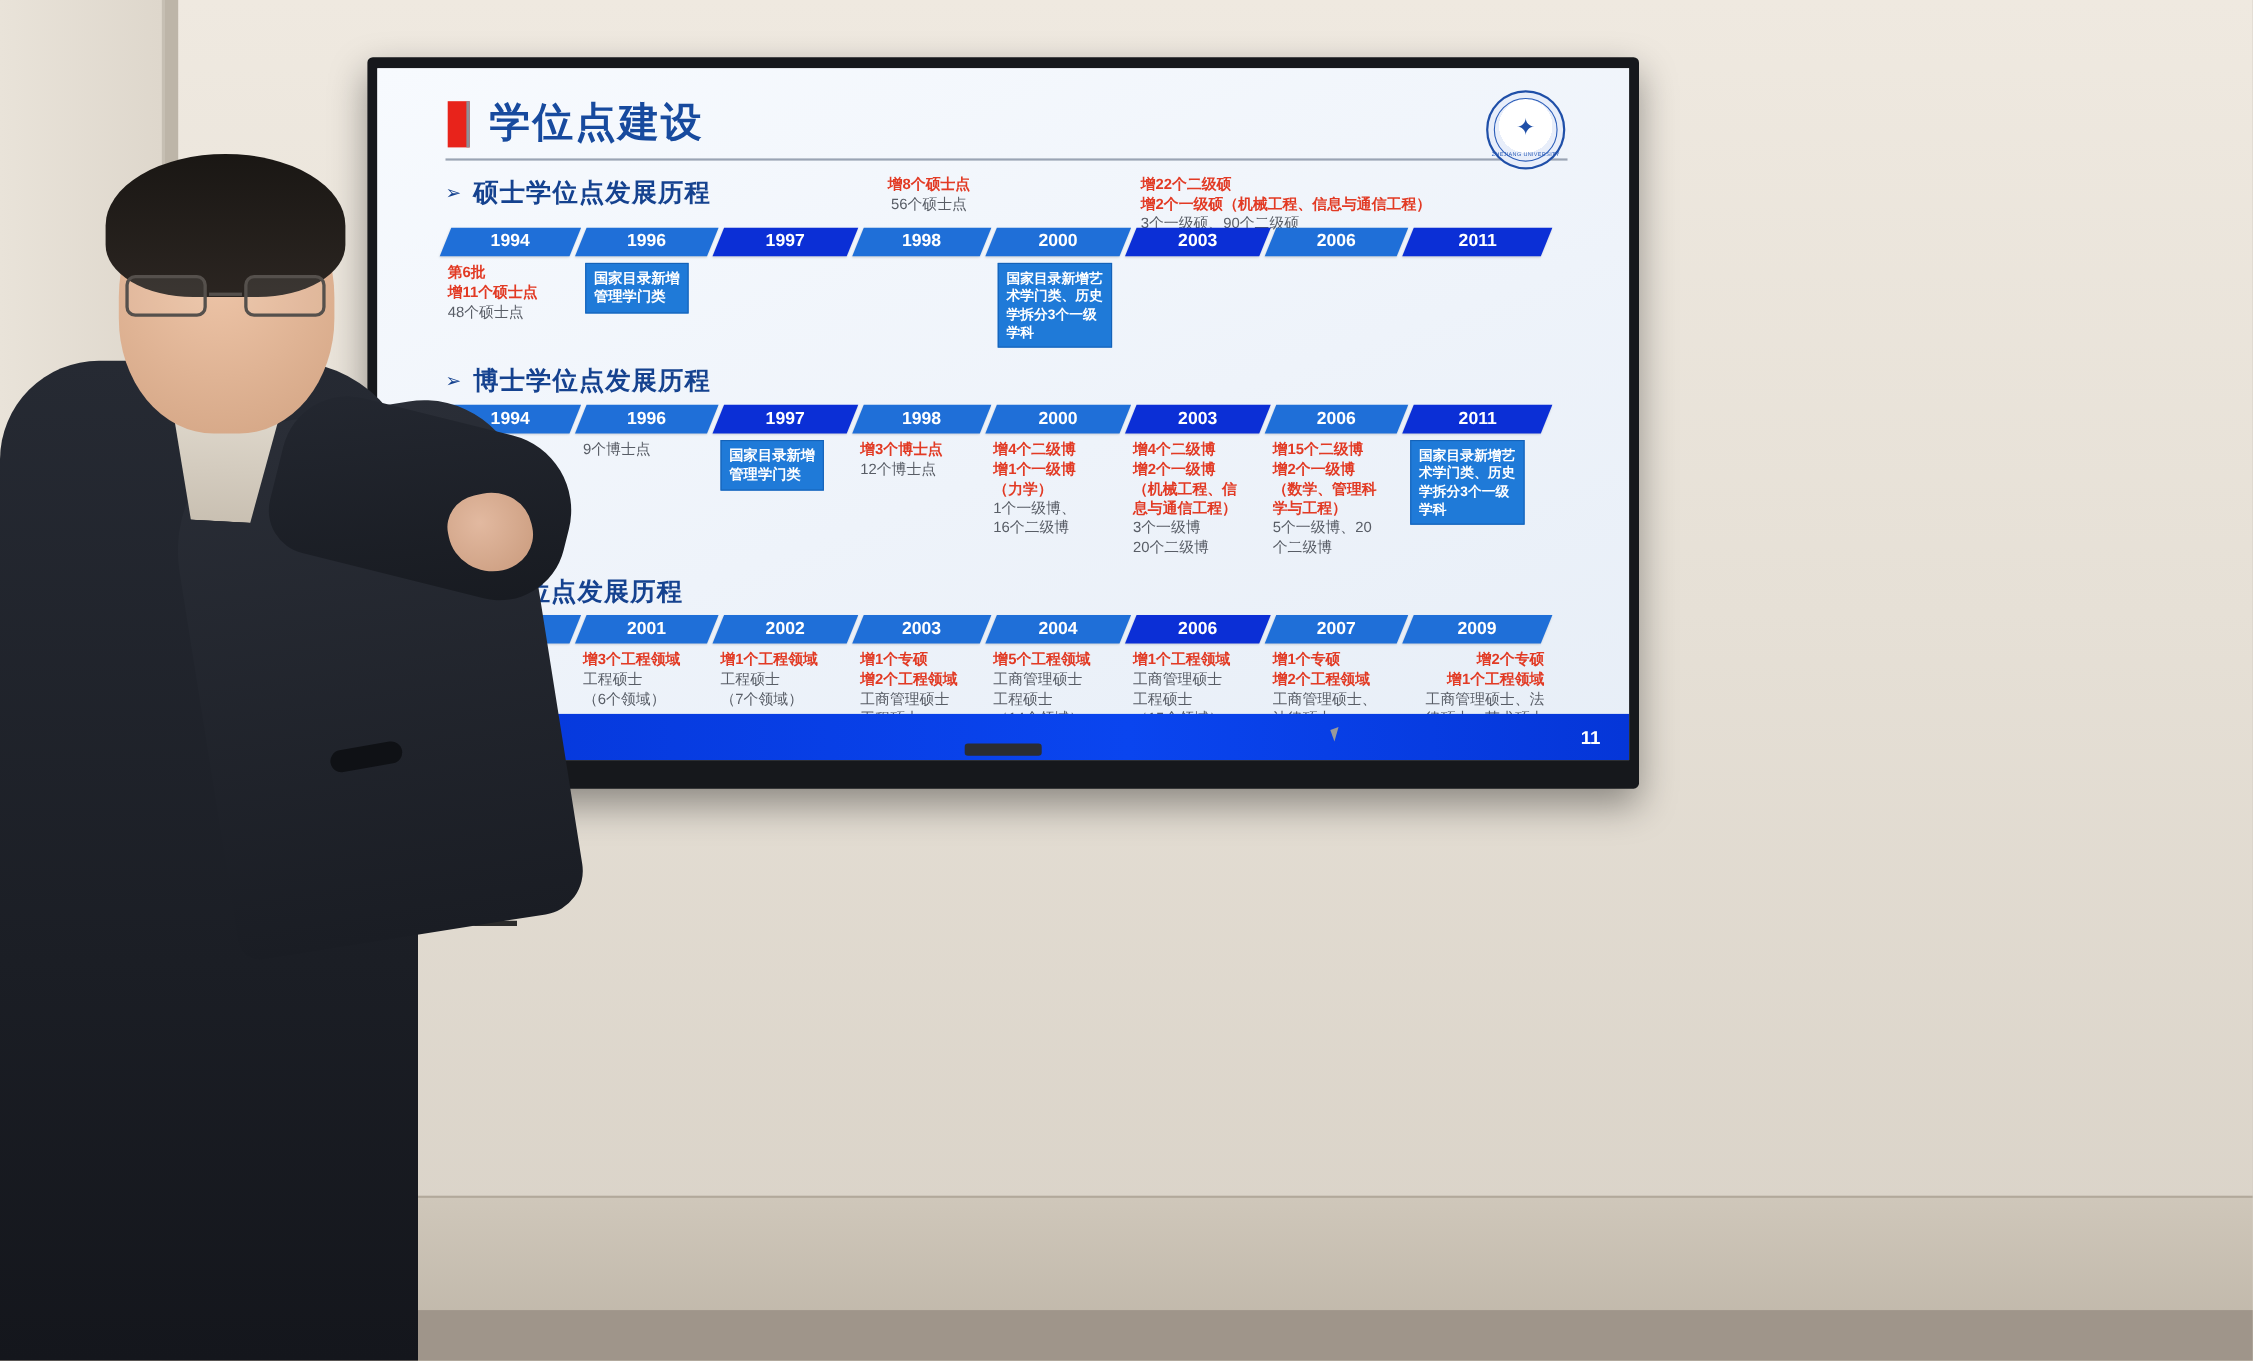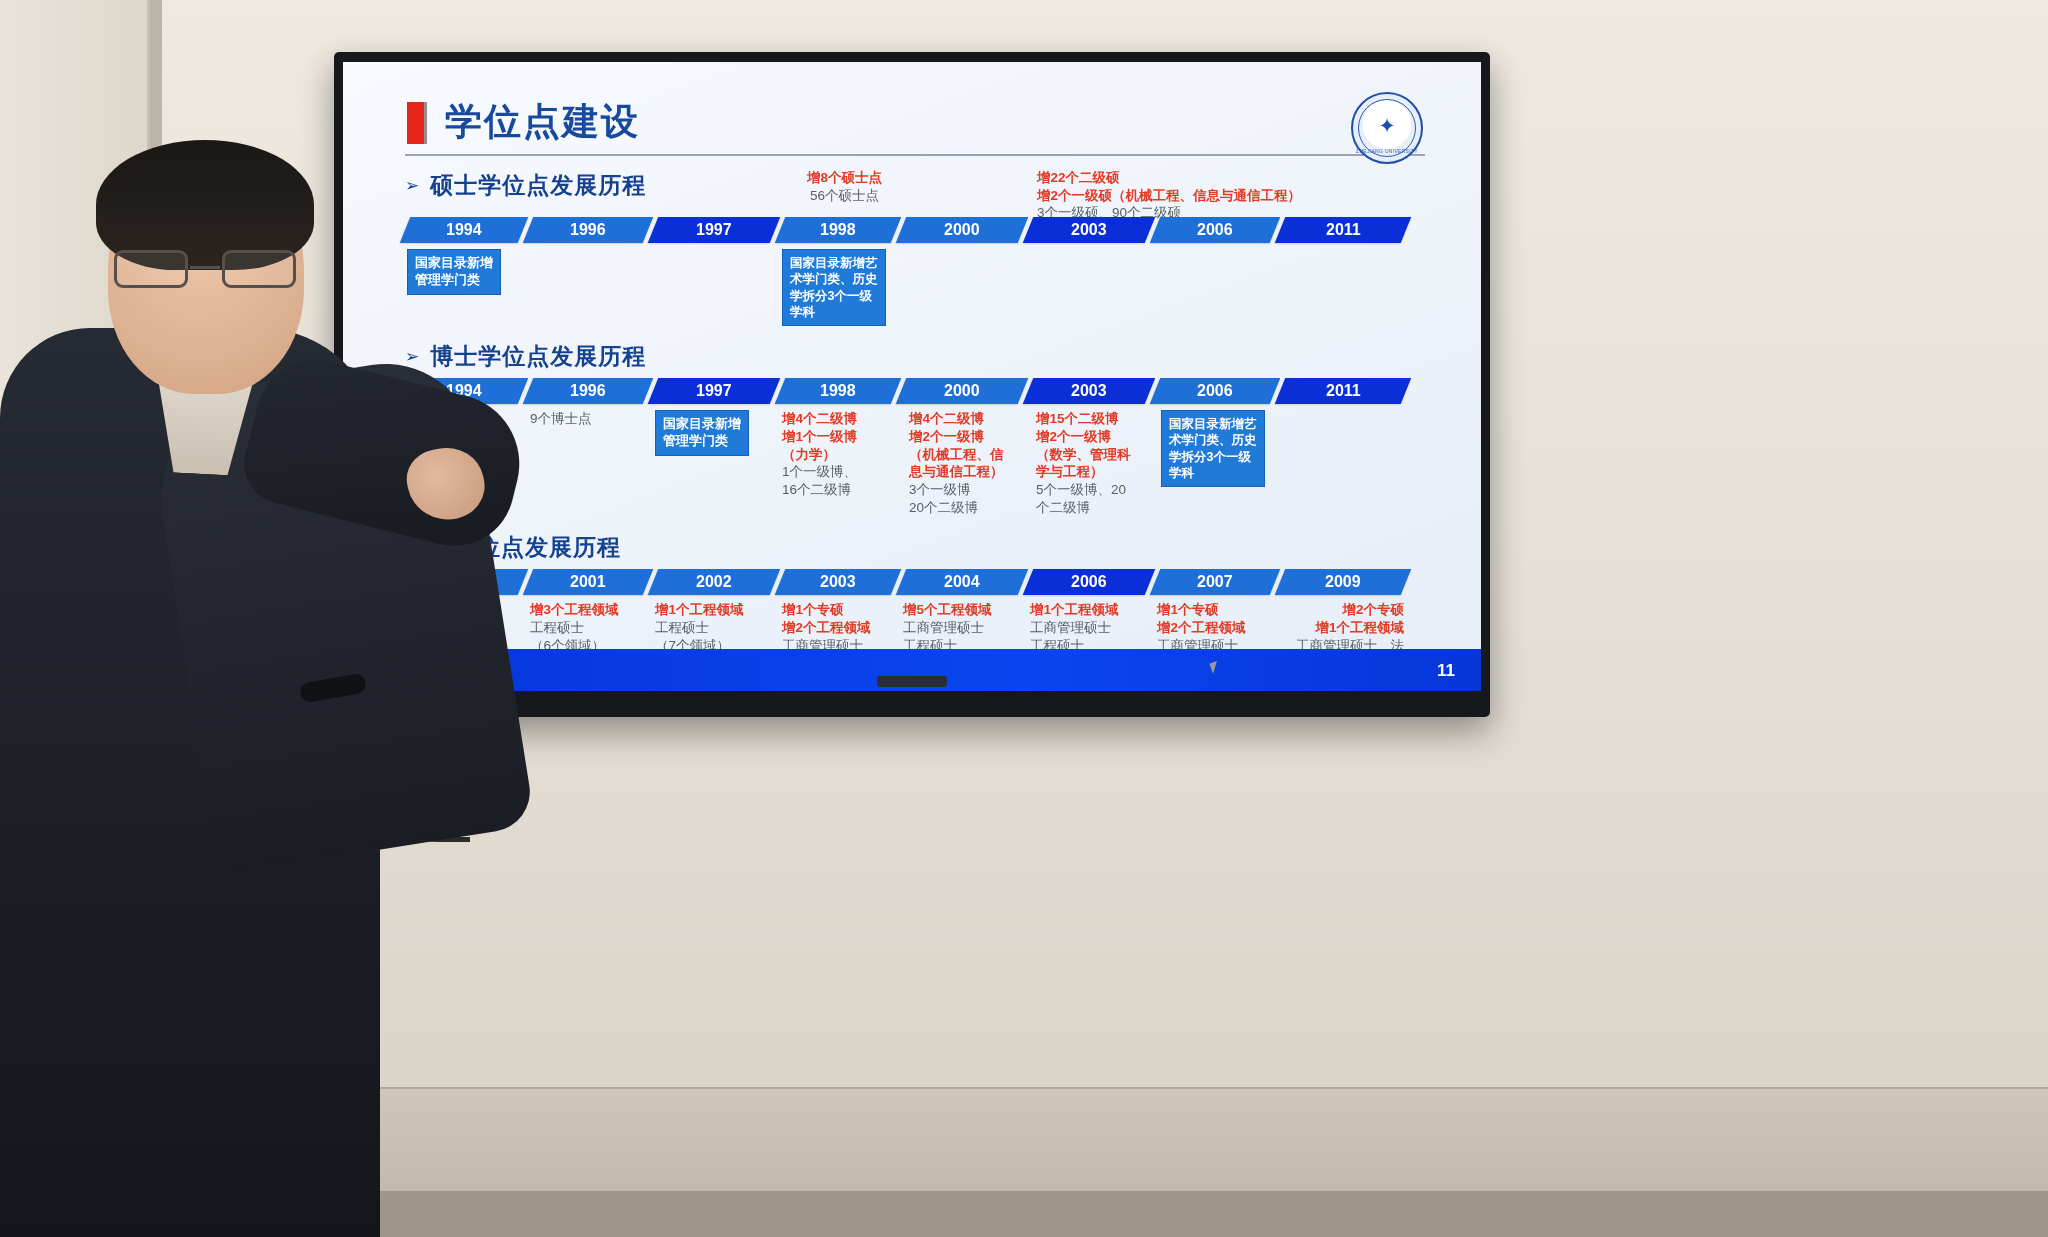--- a/index.html
+++ b/index.html
@@ -73,21 +73,21 @@
   #slide-footer-bar {
     position:absolute; left:0; bottom:0; width:100%; height:42px;
     background:linear-gradient(90deg,#0536d8,#0a45ef 60%,#0536d8);
   }
   #slide-page-num {
     position:absolute; right:26px; bottom:10px;
     color:#ffffff; font-size:17px; font-weight:bold;
   }
 
   
-  #slide-header { position:relative; height:62px;margin-top:10px; }
+  #slide-header { position:relative; height:62px; }
   #title-accent {
     position:absolute; left:30px; top:4px;
     width:20px; height:42px;
     background:#e8231b;
     border-right:3px solid #8d9099;
   }
   #slide-title {
     position:absolute; left:68px; top:-1px;
     font-size:37px; font-weight:bold; color:#174a9e;
     letter-spacing:2px;
@@ -287,20 +287,25 @@
                 <span>2003</span>
               </div>
               <div class="chev" style="width: 120px;">
                 <span>2006</span>
               </div>
               <div class="chev dark" style="width: 126px;">
                 <span>2011</span>
               </div>
             </div>
             <div class="cell-row">
+              <div class="cell" style="width: 120px;">
+                <div class="red">第6批</div>
+                <div class="red">增11个硕士点</div>
+                <div class="gray">48个硕士点</div>
+              </div>
               <div class="cell" style="width: 122px;"><div class="bluebox" style="font-size: 13px;"><div>国家目录新增</div><div>管理学门类</div></div></div>
               <div class="cell" style="width: 116px;"></div>
               <div class="cell" style="width: 122px;"></div>
               <div class="cell" style="width: 126px;"><div class="bluebox" style="font-size: 12.5px;"><div>国家目录新增艺</div><div>术学门类、历史</div><div>学拆分3个一级</div><div>学科</div></div></div>
             </div>
           </div>
           <div class="band">
             <div class="section-head" style="margin-top: 14px;">
               <span class="arrow">➢</span>
               <span>博士学位点发展历程</span>
@@ -332,20 +337,24 @@
               </div>
             </div>
             <div class="cell-row">
               <div class="cell" style="width: 118px;">
                 <div class="gray">9个博士点</div>
               </div>
               <div class="cell" style="width: 120px;">
                 <div class="gray">9个博士点</div>
               </div>
               <div class="cell" style="width: 122px;"><div class="bluebox" style="font-size: 13px;"><div>国家目录新增</div><div>管理学门类</div></div></div>
+              <div class="cell" style="width: 116px;">
+                <div class="red">增3个博士点</div>
+                <div class="gray">12个博士点</div>
+              </div>
               <div class="cell" style="width: 122px;">
                 <div class="red">增4个二级博</div>
                 <div class="red">增1个一级博</div>
                 <div class="red">（力学）</div>
                 <div class="gray">1个一级博、</div>
                 <div class="gray">16个二级博</div>
               </div>
               <div class="cell" style="width: 122px;">
                 <div class="red">增4个二级博</div>
                 <div class="red">增2个一级博</div>

